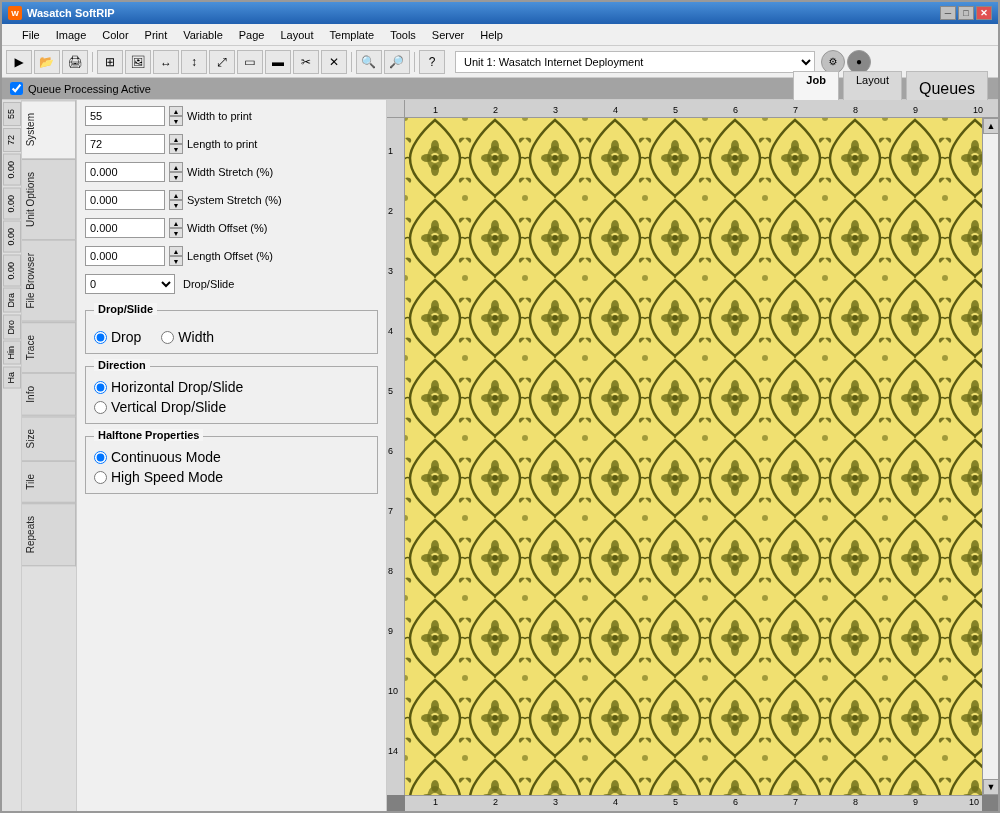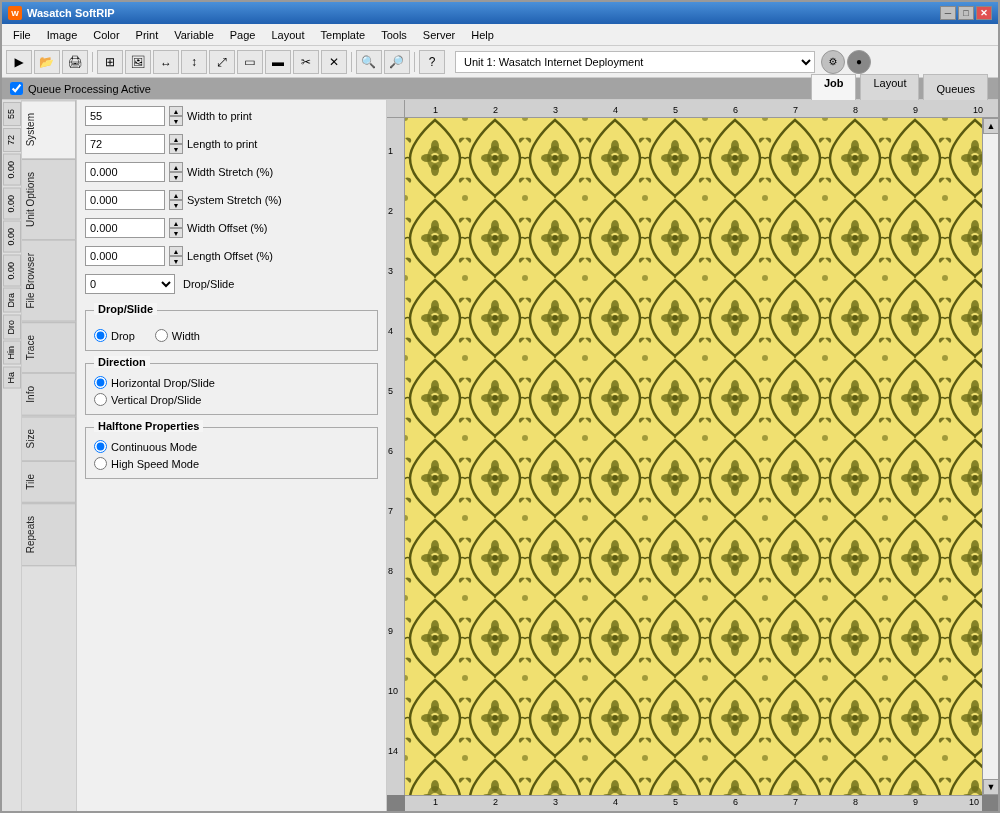--- a/index.html
+++ b/index.html
@@ -9,21 +9,21 @@
 
     
     .title-bar { background: linear-gradient(to bottom, #4a90d9, #2060b0); height: 22px; display: flex; align-items: center; justify-content: space-between; padding: 0 6px; color: white; font-size: 11px; font-weight: bold; }
     .title-bar-left { display: flex; align-items: center; gap: 5px; }
     .title-icon { width: 14px; height: 14px; background: #ff6600; border-radius: 2px; display: flex; align-items: center; justify-content: center; font-size: 8px; color: white; }
     .title-controls { display: flex; gap: 2px; }
     .title-btn { width: 16px; height: 14px; background: #c0c0c0; border: 1px solid #888; font-size: 9px; display: flex; align-items: center; justify-content: center; cursor: pointer; color: #333; }
     .title-btn.close { background: #e05050; color: white; }
 
     
-    .menu-bar { background: #f0f0f0; height: 22px; display: flex; align-items: center; border-bottom: 1px solid #ccc; padding: 0 3px; }
+    .menu-bar { background: #f0f0f0; height: 22px; display: flex; align-items: center; border-bottom: 1px solid #ccc; padding: 0 12px; }
     .menu-item { padding: 2px 8px; font-size: 11px; cursor: pointer; color: #000; }
 
     
     .toolbar { background: #f0f0f0; height: 32px; display: flex; align-items: center; border-bottom: 1px solid #ccc; padding: 0 4px; gap: 2px; }
     .toolbar-btn { width: 26px; height: 24px; background: #e8e8e8; border: 1px solid #bbb; display: flex; align-items: center; justify-content: center; cursor: pointer; font-size: 12px; }
     .toolbar-sep { width: 1px; height: 20px; background: #bbb; margin: 0 2px; }
     .toolbar-dropdown { flex: 1; max-width: 360px; margin-left: 8px; height: 22px; border: 1px solid #bbb; background: white; font-size: 11px; padding: 0 4px; }
     .toolbar-circle { width: 24px; height: 24px; border-radius: 50%; background: #c0c0c0; border: 1px solid #999; display: flex; align-items: center; justify-content: center; font-size: 10px; }
 
     
@@ -38,21 +38,21 @@
     .form-input { width: 80px; height: 20px; border: 1px solid #999; background: white; font-size: 11px; padding: 1px 4px; }
     .spin-btn { display: flex; flex-direction: column; width: 14px; }
     .spin-up, .spin-down { width: 14px; height: 10px; background: #e0e0e0; border: 1px solid #999; font-size: 7px; display: flex; align-items: center; justify-content: center; cursor: pointer; line-height: 1; }
     .form-label { font-size: 11px; color: #000; }
     .form-select { width: 80px; height: 20px; border: 1px solid #999; background: white; font-size: 11px; }
 
     
     .groupbox { border: 1px solid #aaa; margin: 6px 8px; padding: 4px 8px 8px; position: relative; }
     .groupbox-title { position: absolute; top: -8px; left: 8px; background: #f5f5f5; padding: 0 4px; font-size: 11px; font-weight: bold; }
     .radio-row { display: flex; align-items: center; gap: 4px; margin-top: 6px; }
-    .radio-row label { font-size: 11px; }
+    .radio-row label { font-size: 14px; }
 
     
     .preview-area { flex: 1; background: #808080; position: relative; overflow: hidden; display: flex; flex-direction: column; }
     .vtab { writing-mode: vertical-rl; transform: rotate(180deg); padding: 12px 3px; font-size: 10px; cursor: pointer; border: 1px solid #bbb; background: #d8d8d8; border-right: none; text-align: center; white-space: nowrap; color: #222; }
     .vtab.active-tab { background: #f0f0f0; }
   </style>
 </head>
 <body>
 
 <div class="window">
@@ -110,21 +110,21 @@
       <div class="toolbar-circle" style="background:#888;">●</div>
     </div>
   </div>
 
   <div class="queue-bar">
     <input type="checkbox" class="queue-checkbox" checked="" style="">
     <span>Queue Processing Active</span>
     <div style="margin-left: auto; display: flex; gap: 2px;">
       <div class="job-tab active" style="padding:2px 12px;font-size:11px;cursor:pointer;border:1px solid #bbb;background:#f5f5f5;font-weight:bold;">Job</div>
       <div class="job-tab" style="padding:2px 12px;font-size:11px;cursor:pointer;border:1px solid #bbb;background:#d8d8d8;">Layout</div>
-      <div class="job-tab" style="padding:8px 12px;font-size:11px;cursor:pointer;border:1px solid #bbb;background:#d8d8d8;">Queues</div>
+      <div class="job-tab" style="padding:8px 12px;font-size:16px;cursor:pointer;border:1px solid #bbb;background:#d8d8d8;">Queues</div>
     </div>
   </div>
 
   <div class="main-content">
 
     <div style="width:20px;background:#e0e0e0;border-right:1px solid #ccc;display:flex;flex-direction:column;align-items:center;padding-top:2px;gap:1px;overflow:hidden;">
       <div style="writing-mode:vertical-rl;transform:rotate(180deg);font-size:9px;padding:6px 2px;cursor:pointer;border:1px solid #bbb;background:#d8d8d8;width:18px;text-align:center;margin-bottom:1px;">55</div>
       <div style="writing-mode:vertical-rl;transform:rotate(180deg);font-size:9px;padding:6px 2px;cursor:pointer;border:1px solid #bbb;background:#d8d8d8;width:18px;text-align:center;margin-bottom:1px;">72</div>
       <div style="writing-mode:vertical-rl;transform:rotate(180deg);font-size:9px;padding:6px 2px;cursor:pointer;border:1px solid #bbb;background:#d8d8d8;width:18px;text-align:center;margin-bottom:1px;">0.00</div>
       <div style="writing-mode:vertical-rl;transform:rotate(180deg);font-size:9px;padding:6px 2px;cursor:pointer;border:1px solid #bbb;background:#d8d8d8;width:18px;text-align:center;margin-bottom:1px;">0.00</div>

